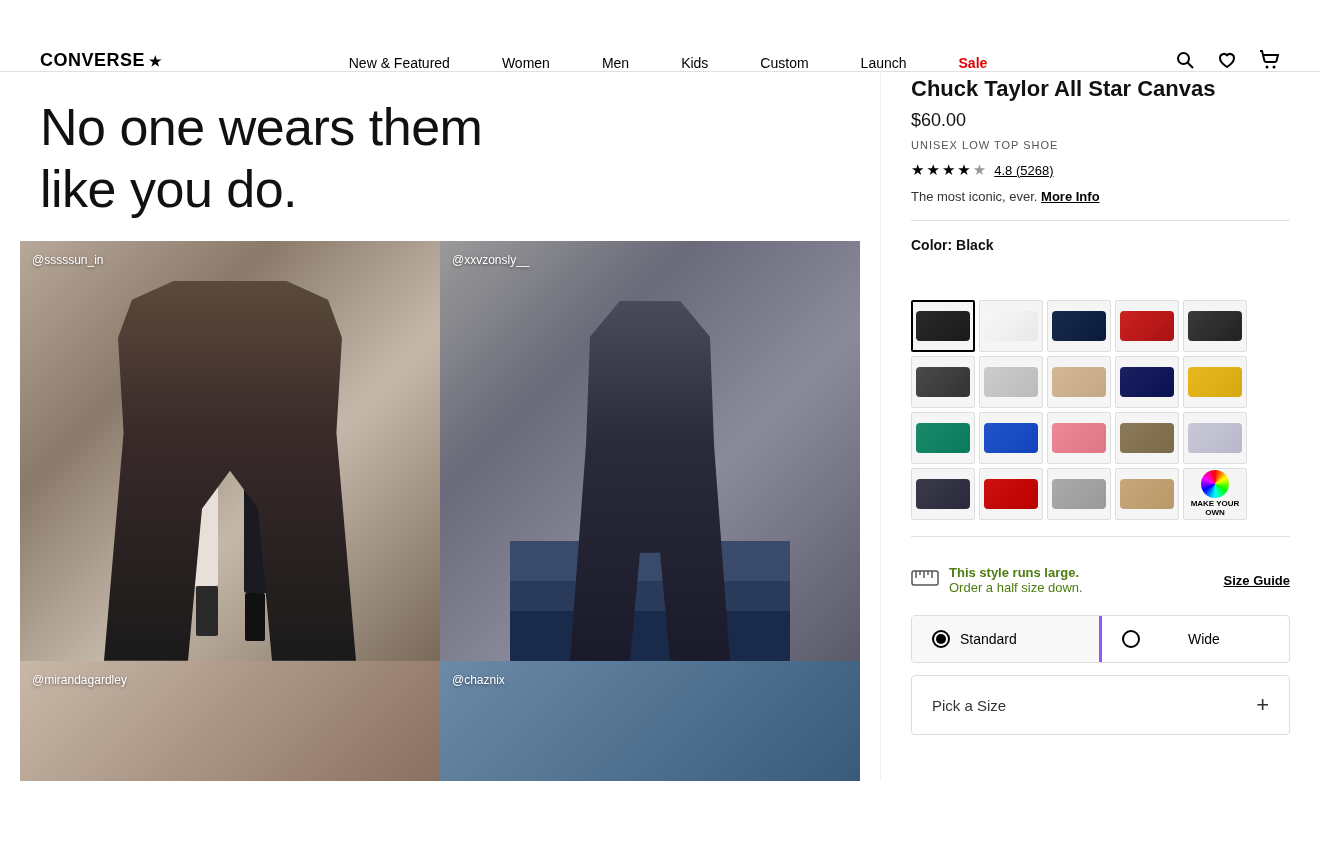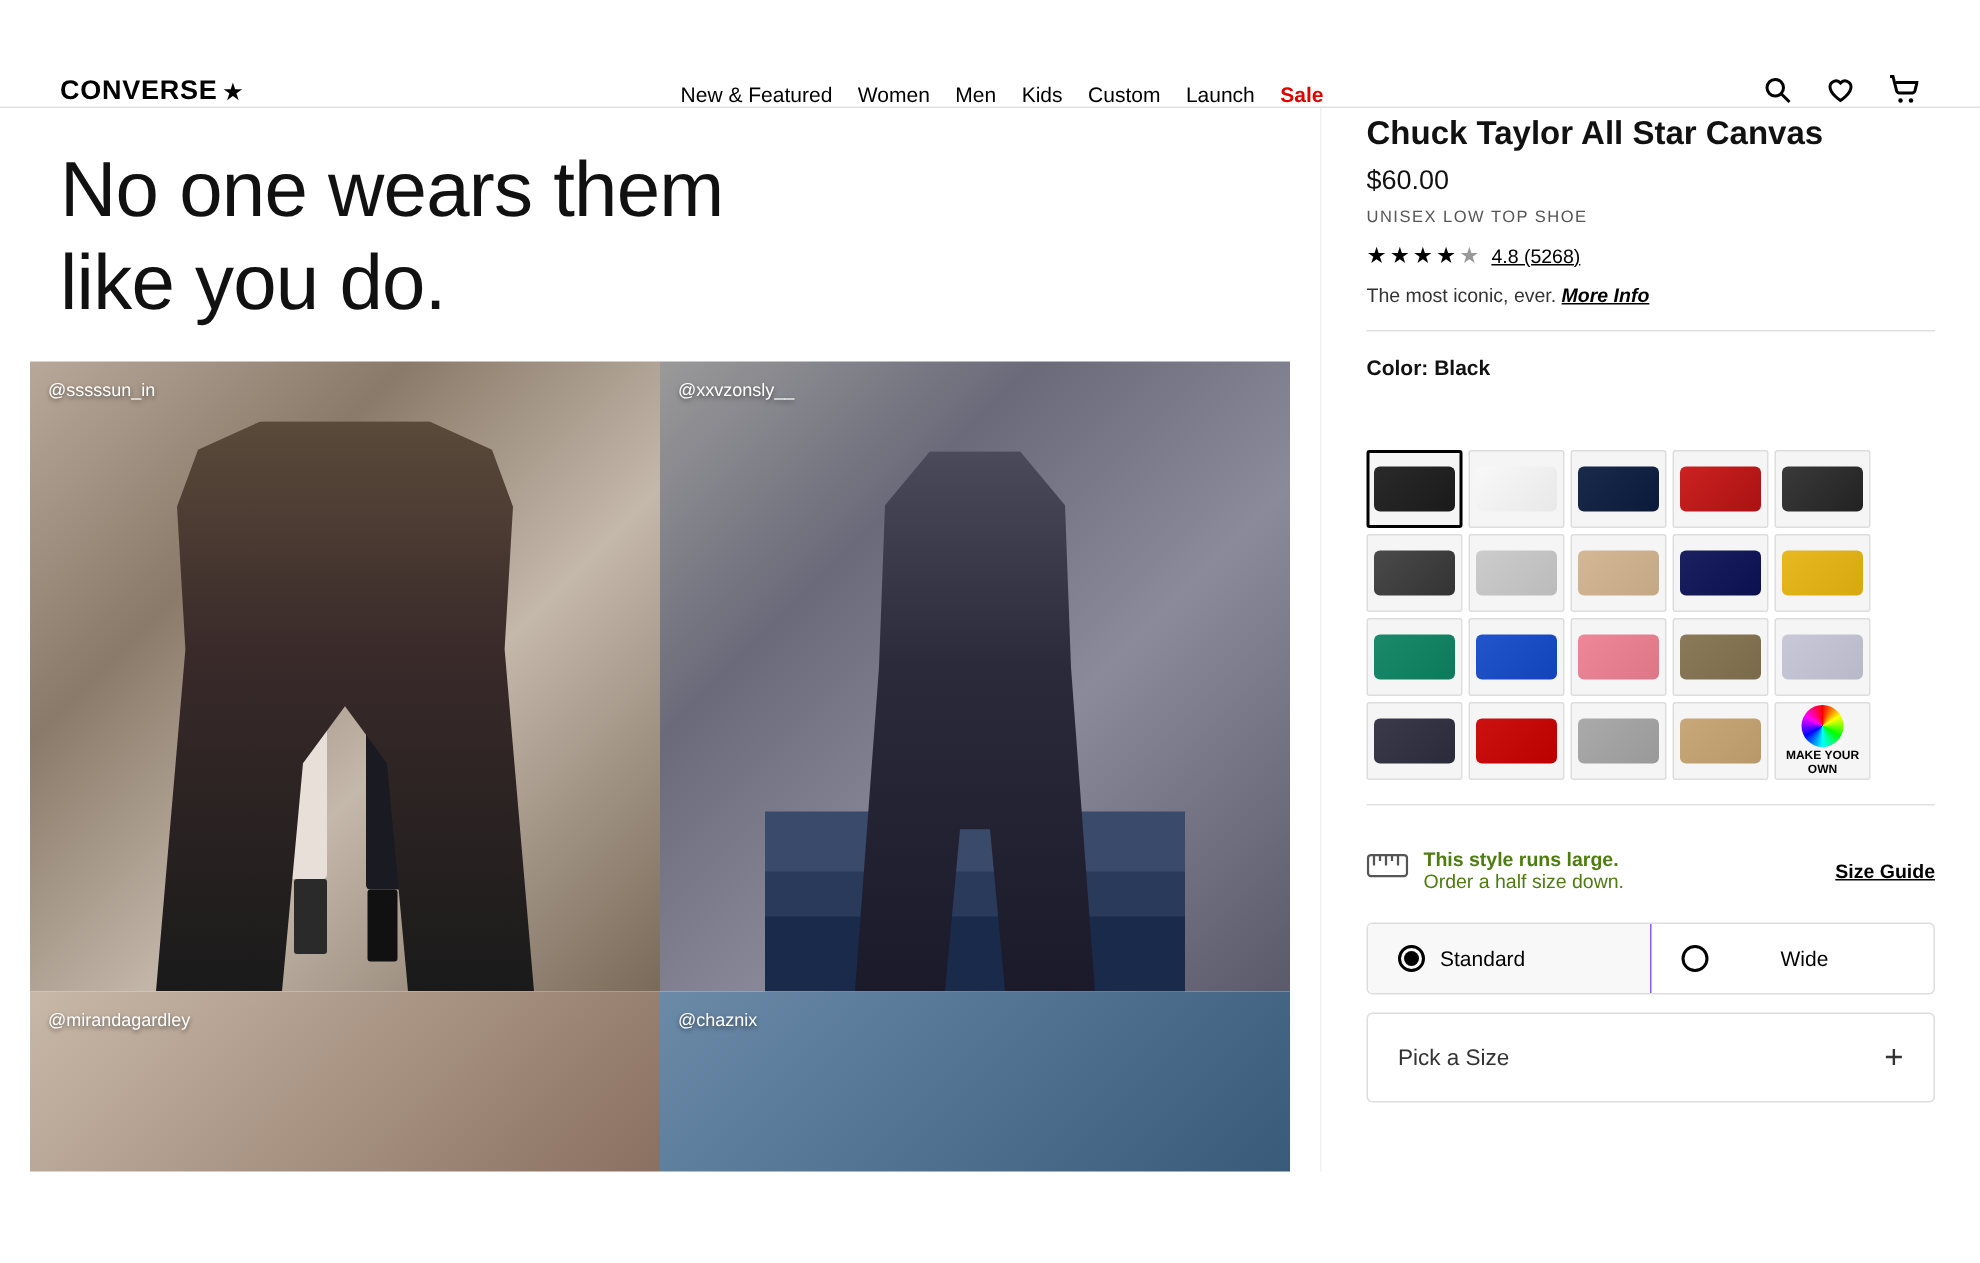--- a/index.html
+++ b/index.html
@@ -23,21 +23,21 @@
       align-items: center;
       font-weight: 900;
       font-size: 18px;
       letter-spacing: 0.5px;
       color: #000;
       gap: 4px;
     }
     .logo-star { font-size: 14px; }
     nav {
       display: flex;
-      gap: 17px;
+      gap: 52px;
       align-items: center;
     }
     nav a {
       text-decoration: none;
       color: #000;
       font-size: 14px;
       font-weight: 500;
       cursor: pointer;
     }
     nav a.sale { color: #e00000; font-weight: 700; }
@@ -201,21 +201,20 @@
       font-size: 13px;
       color: #333;
       margin-bottom: 4px;
     }
     .more-info {
       font-size: 13px;
       color: #000;
       font-weight: 600;
       text-decoration: underline;
       cursor: pointer;
-      font-style: italic;
     }
     .divider {
       border: none;
       border-top: 1px solid #e0e0e0;
       margin: 16px 0;
     }
 
     .color-label {
       font-size: 14px;
       color: #111;
@@ -321,21 +320,21 @@
       align-items: center;
       gap: 10px;
       cursor: pointer;
       font-size: 14px;
       font-weight: 500;
     }
     .width-option.selected {
       background: #f8f8f8;
     }
     .width-option + .width-option {
-      border-left: 1px solid #8b5cf6;
+      border-left: 3px solid #8b5cf6;
       gap: 48px;
     }
     .radio-circle {
       width: 18px;
       height: 18px;
       border-radius: 50%;
       border: 2px solid #000;
       display: flex;
       align-items: center;
       justify-content: center;

